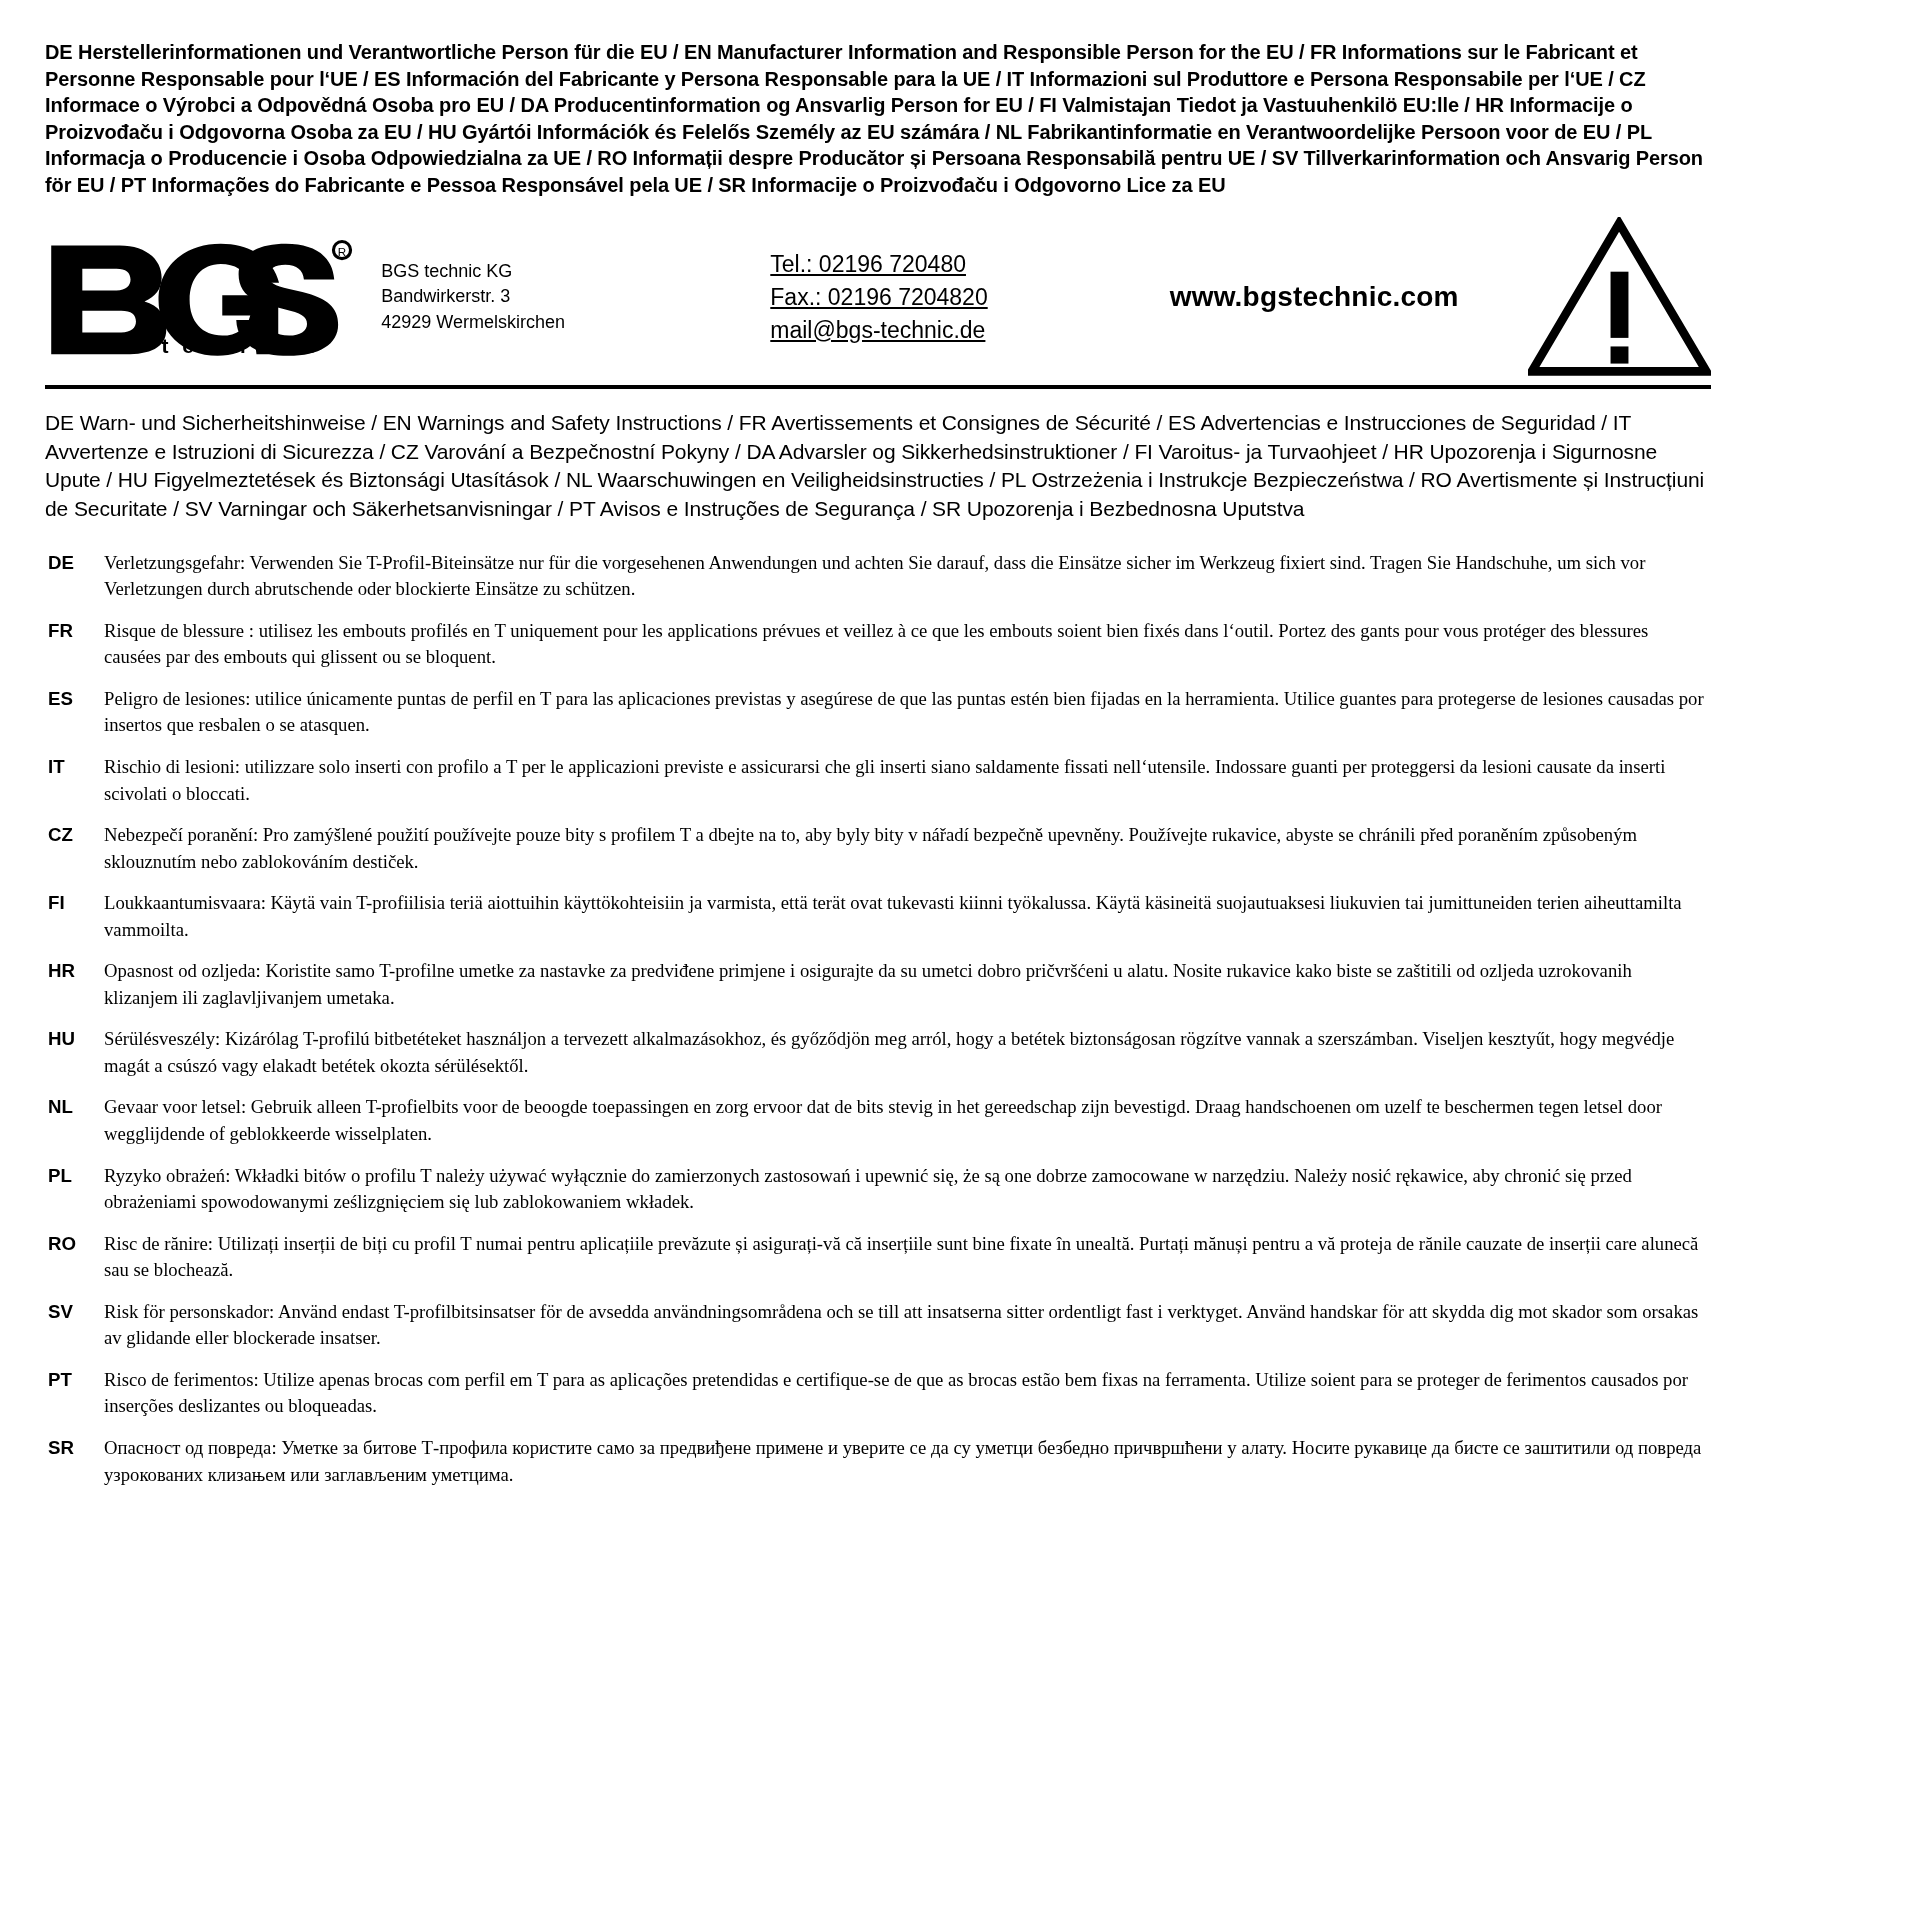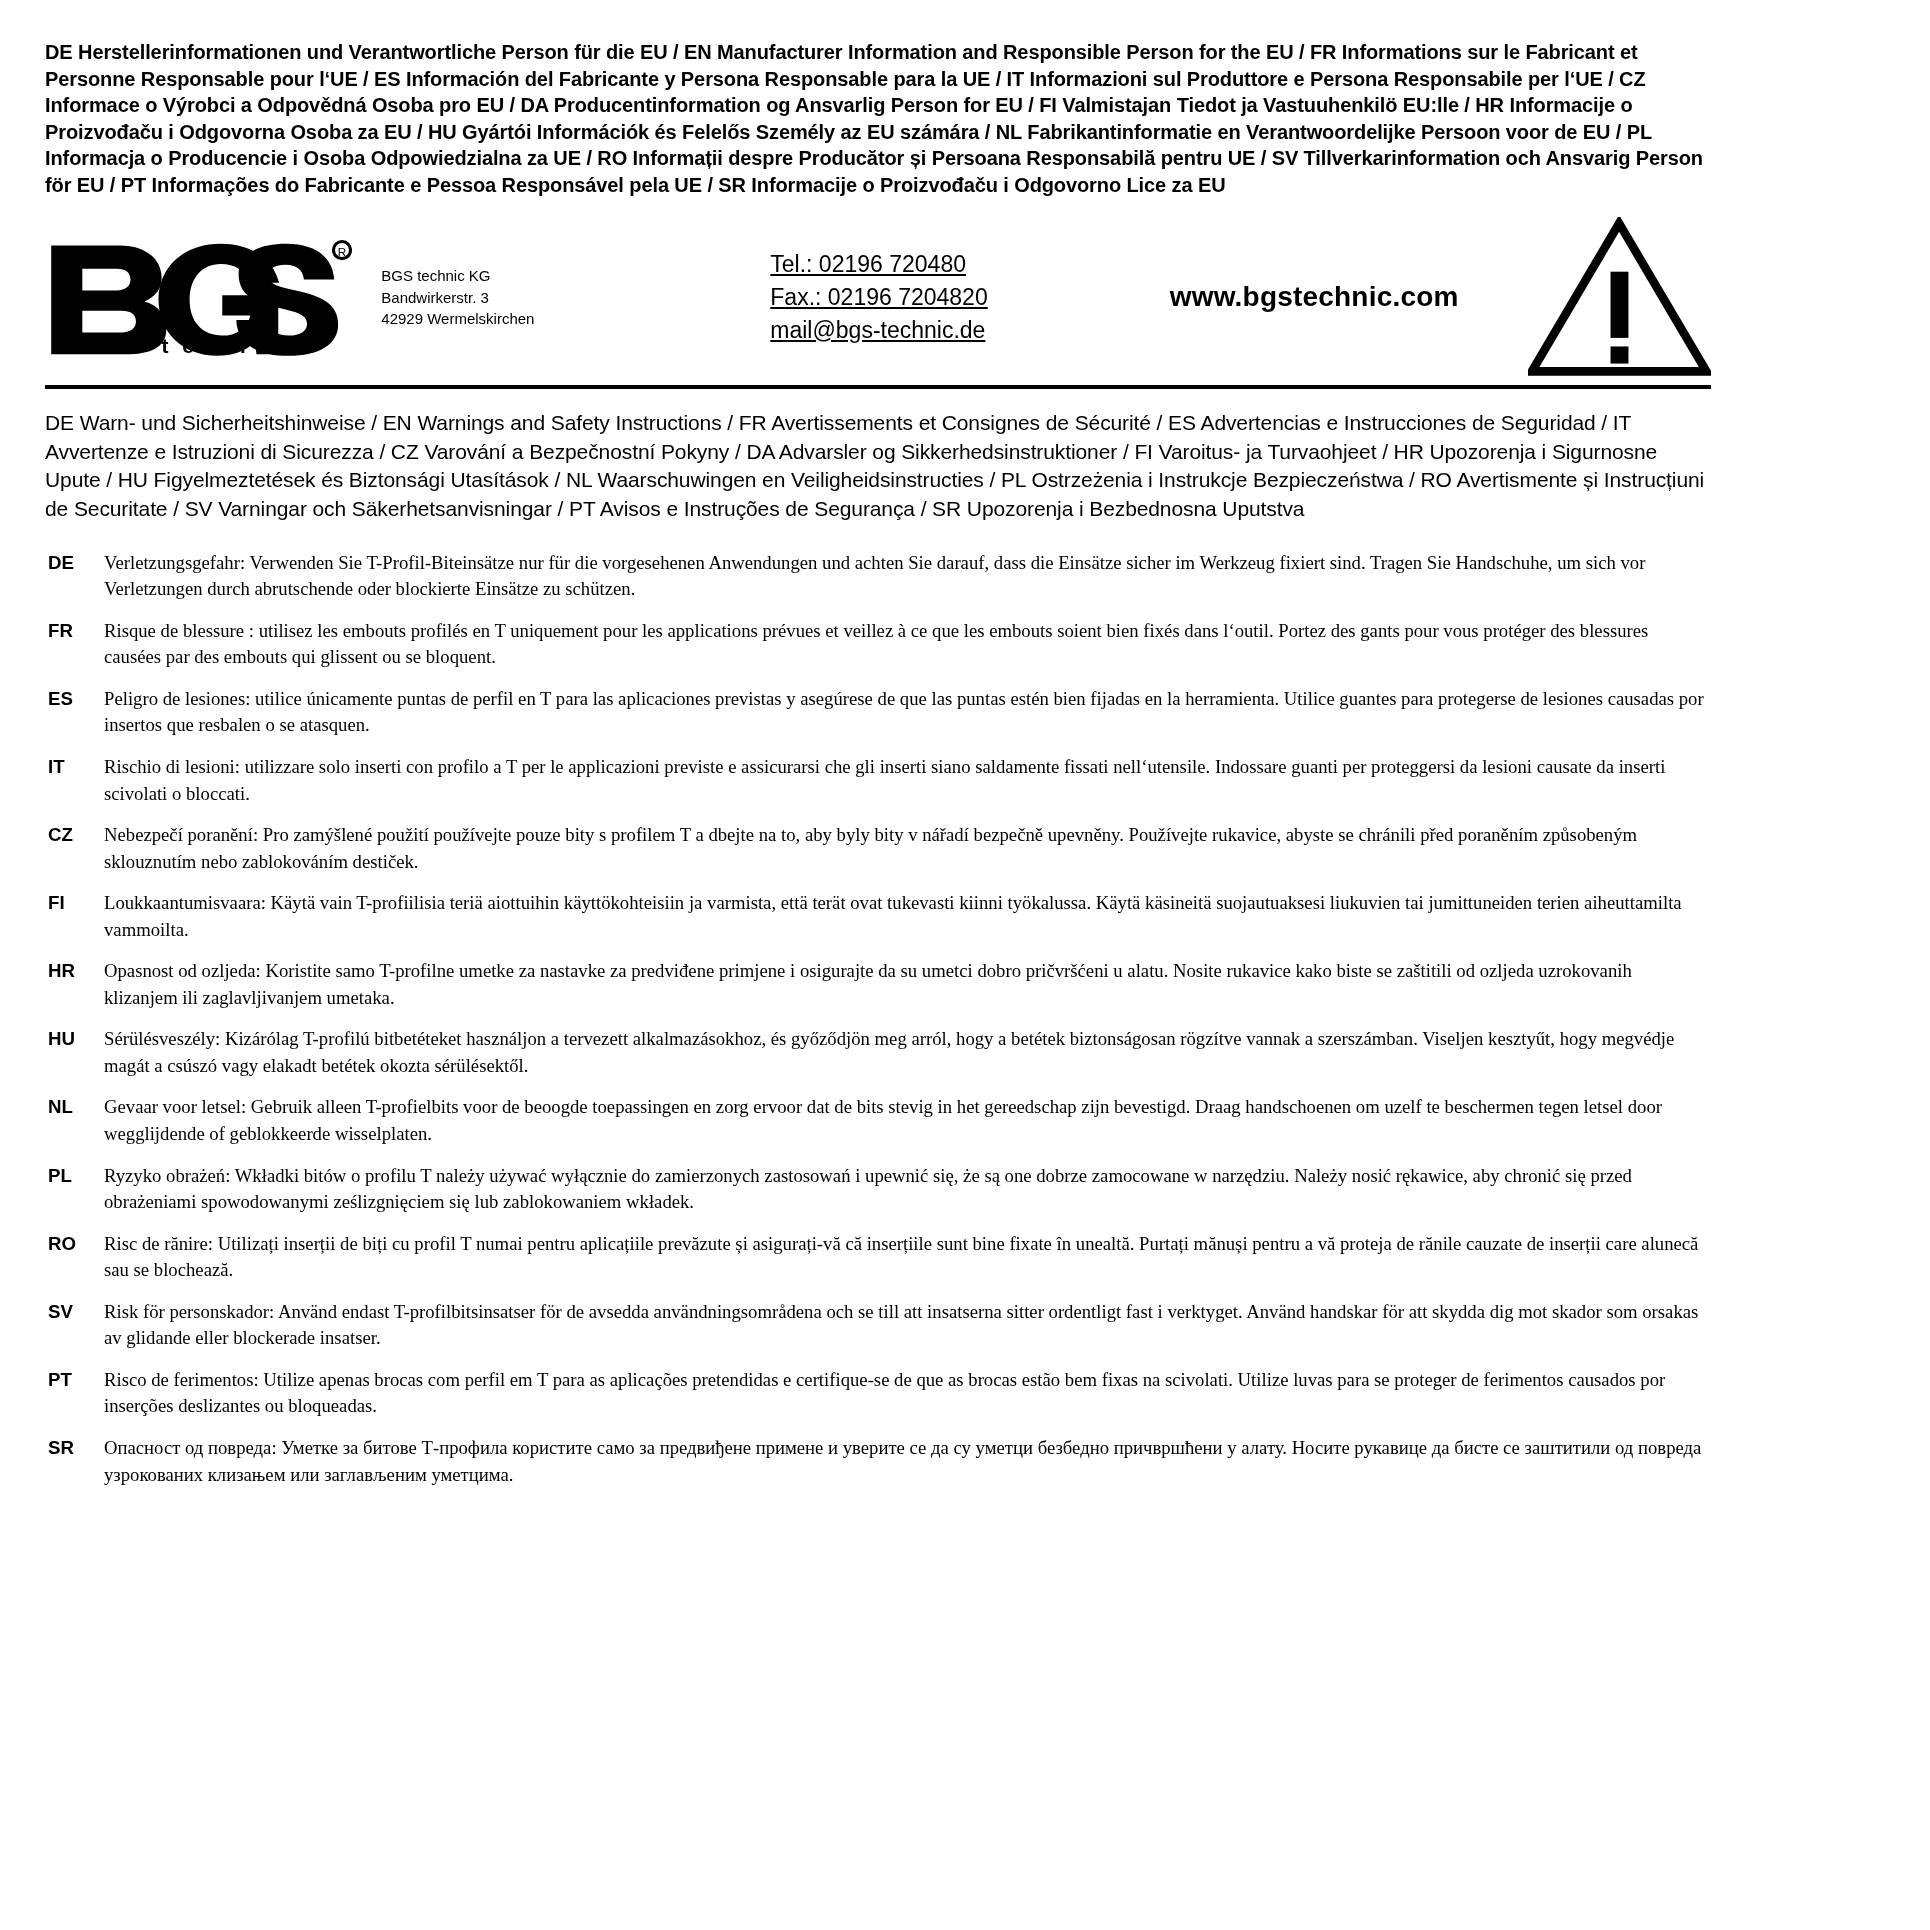--- a/index.html
+++ b/index.html
@@ -40,21 +40,21 @@
   }
   .logo-box {
     width: 327px;
     flex: 0 0 327px;
     position: relative;
   }
   .logo-svg { display: block; }
 
   .addr-col {
     flex: 0 0 389px;
-    font-size: 15px;
+    font-size: 18px;
     line-height: 1.42;
     padding-left: 9.3px;
   }
   .tel-col {
     flex: 0 0 342px;
     font-size: 23px;
     line-height: 1.42;
     text-decoration: underline;
   }
   .web-col {
@@ -216,21 +216,21 @@
       <div class="lang-text">Risc de rănire: Utilizați inserții de biți cu profil T numai pentru aplicațiile prevăzute și asigurați-vă că inserțiile sunt bine fixate în unealtă. Purtați mănuși pentru a vă proteja de rănile cauzate de inserții care alunecă sau se blochează.</div>
     </div>
 
     <div class="lang-row">
       <div class="lang-code">SV</div>
       <div class="lang-text">Risk för personskador: Använd endast T-profilbitsinsatser för de avsedda användningsområdena och se till att insatserna sitter ordentligt fast i verktyget. Använd handskar för att skydda dig mot skador som orsakas av glidande eller blockerade insatser.</div>
     </div>
 
     <div class="lang-row">
       <div class="lang-code">PT</div>
-      <div class="lang-text">Risco de ferimentos: Utilize apenas brocas com perfil em T para as aplicações pretendidas e certifique-se de que as brocas estão bem fixas na scivolati. Utilize luvas para se proteger de ferimentos causados por inserções deslizantes ou bloqueadas.</div>
+      <div class="lang-text">Risco de ferimentos: Utilize apenas brocas com perfil em T para as aplicações pretendidas e certifique-se de que as brocas estão bem fixas na ferramenta. Utilize soient para se proteger de ferimentos causados por inserções deslizantes ou bloqueadas.</div>
     </div>
 
     <div class="lang-row">
       <div class="lang-code">SR</div>
       <div class="lang-text">Опасност од повреда: Уметке за битове Т-профила користите само за предвиђене примене и уверите се да су уметци безбедно причвршћени у алату. Носите рукавице да бисте се заштитили од повреда узрокованих клизањем или заглављеним уметцима.</div>
     </div>
 
   </div>
 </div>
 

